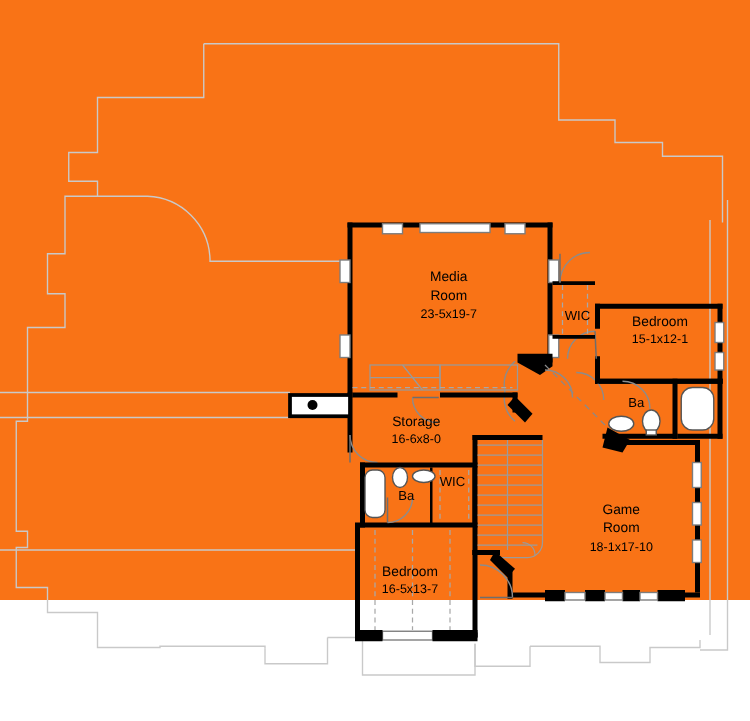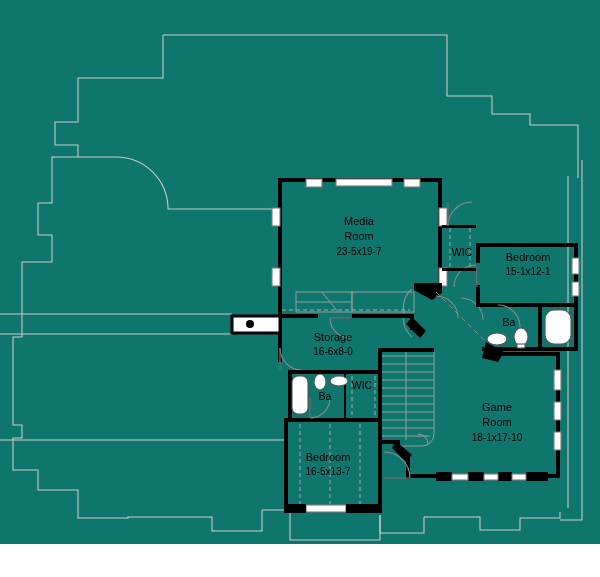--- a/index.html
+++ b/index.html
@@ -9,22 +9,22 @@
   }
   body {
     width: 600px;
     height: 577px;
     font-family: "Liberation Sans", sans-serif;
     overflow: hidden;
   }
   #plan-root {
     position: relative;
     width: 600px;
-    height: 544px;
-    background: #0f766e;
+    height: 480px;
+    background: #f97316;
   }
   svg#floorplan {
     display: block;
     width: 600px;
     height: 577px;
   }
   
   .ghost-outline {
     fill: none;
     stroke: #c9c9c9;

